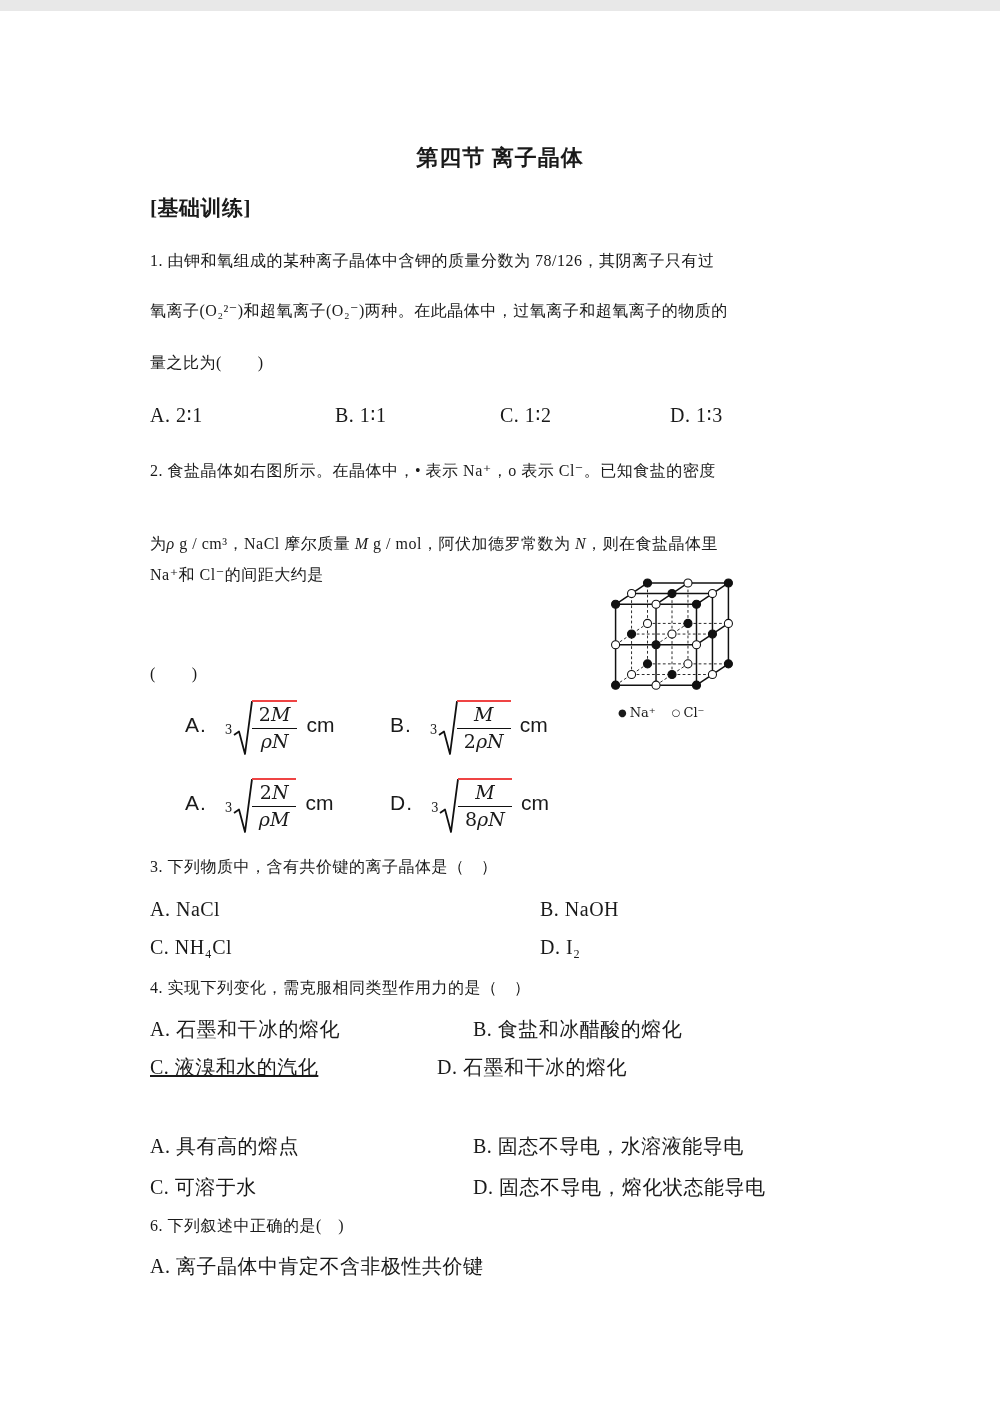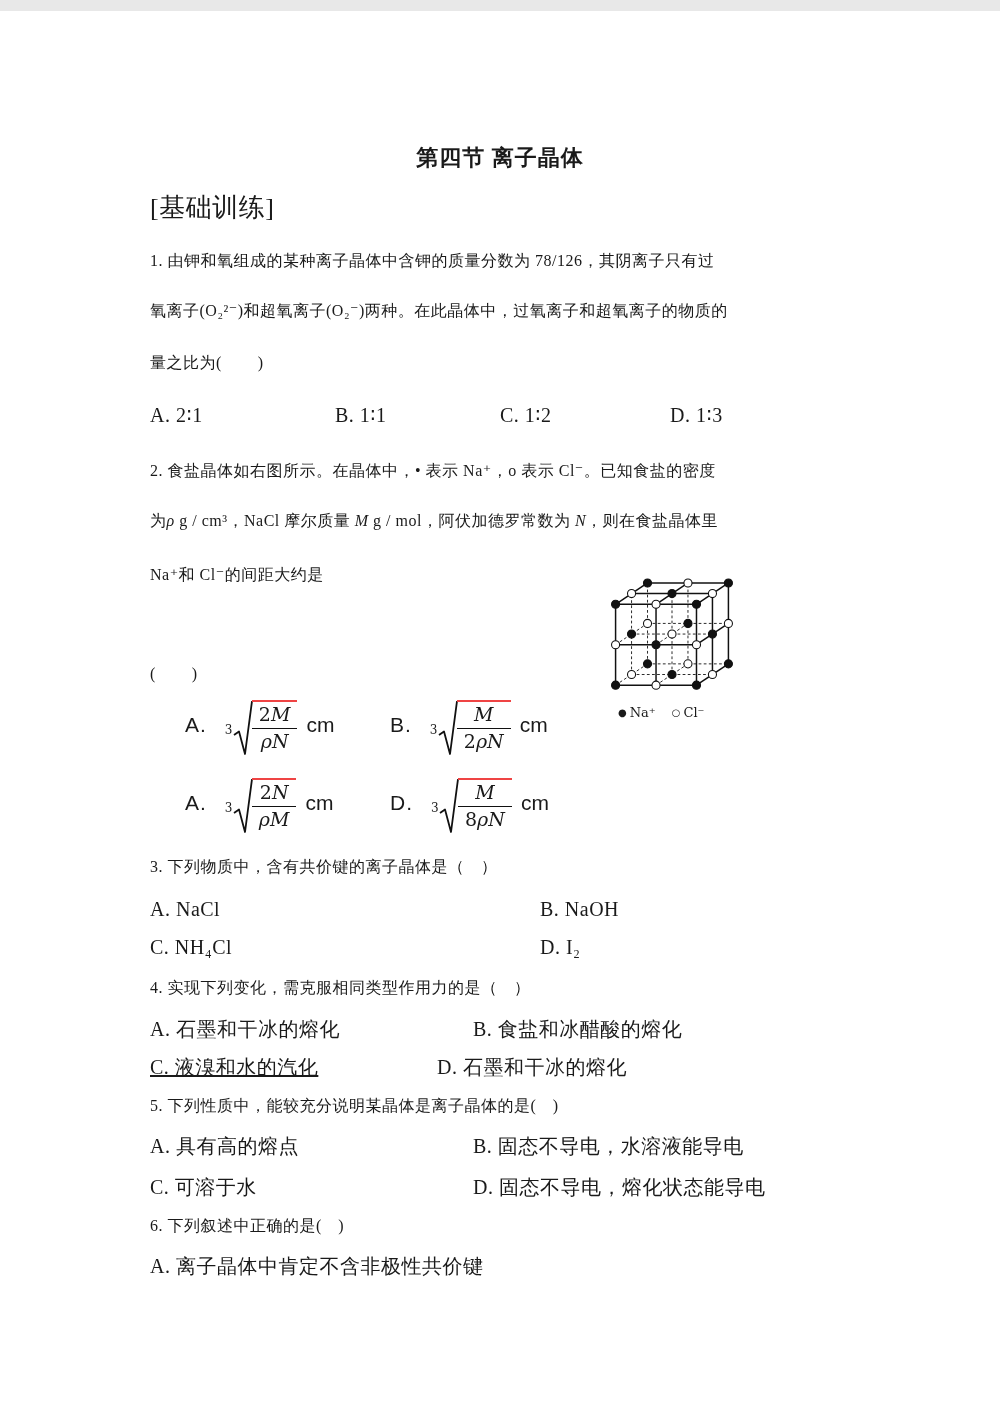--- a/index.html
+++ b/index.html
@@ -9,21 +9,21 @@
     font-family:"Liberation Serif","DejaVu Serif",serif;
   }
   .line {
     position:absolute; left:150px; font-size:16px; line-height:26px;
     white-space:pre-wrap; letter-spacing:0.5px;
   }
   .title {
     position:absolute; left:0; right:0; top:132px; text-align:center;
     font-size:22px; font-weight:bold; letter-spacing:1px;
   }
-  .bold { font-weight:normal; font-size:26px; }
+  .bold { font-weight:bold; font-size:21px; }
   .optrow { position:absolute; left:0; top:0; width:1000px; height:30px; }
   .optrow span { position:absolute; font-size:20px; white-space:pre-wrap; letter-spacing:0.5px; }
   .it { font-style:italic; }
 
   
   .formula {
     position:absolute; display:flex; align-items:flex-start;
     font-family:"Liberation Sans","DejaVu Sans",sans-serif; font-size:21px;
   }
   .f-label { margin-top:14px; margin-right:16px; letter-spacing:1px; }
@@ -59,21 +59,21 @@
   <div class="line" style="top:287px;">氧离子(O₂²⁻)和超氧离子(O₂⁻)两种。在此晶体中，过氧离子和超氧离子的物质的</div>
   <div class="line" style="top:339px;">量之比为(        )</div>
   <div class="optrow" style="top:392px;">
     <span style="left:150px;">A. 2∶1</span>
     <span style="left:335px;">B. 1∶1</span>
     <span style="left:500px;">C. 1∶2</span>
     <span style="left:670px;">D. 1∶3</span>
   </div>
 
   <div class="line" style="top:447px;">2. 食盐晶体如右图所示。在晶体中，• 表示 Na⁺，o 表示 Cl⁻。已知食盐的密度</div>
-  <div class="line" style="top:497px;text-align:center;"><span>为</span><span class="it">ρ</span><span> g / cm³，NaCl 摩尔质量 </span><span class="it">M</span><span> g / mol，阿伏加德罗常数为 </span><span class="it">N</span><span>，则在食盐晶体里</span></div>
+  <div class="line" style="top:520px;text-align:center;"><span>为</span><span class="it">ρ</span><span> g / cm³，NaCl 摩尔质量 </span><span class="it">M</span><span> g / mol，阿伏加德罗常数为 </span><span class="it">N</span><span>，则在食盐晶体里</span></div>
   <div class="line" style="top:551px;">Na⁺和 Cl⁻的间距大约是</div>
   <div class="line" style="top:650px;">(        )</div>
 
   <div class="formula" style="left:185px;top:688px;">
       <span class="f-label">A.</span>
       <span class="root">
         <span class="ridx">3</span>
         <svg class="rsign" width="20" height="58" viewBox="0 0 20 58">
           <path d="M1 36 L6 32.5 L12 55 L19 2.2" fill="none" stroke="#111" stroke-width="1.8" stroke-linejoin="round"></path>
         </svg>
@@ -200,21 +200,20 @@
   <div class="line" style="top:964px;">4. 实现下列变化，需克服相同类型作用力的是（　）</div>
   <div class="optrow" style="top:1005px;">
     <span style="left:150px;">A. 石墨和干冰的熔化</span>
     <span style="left:473px;">B. 食盐和冰醋酸的熔化</span>
   </div>
   <div class="optrow" style="top:1043px;">
     <span style="left:150px;text-decoration:underline;">C. 液溴和水的汽化</span>
     <span style="left:437px;">D. 石墨和干冰的熔化</span>
   </div>
 
-  <div class="line" style="top:1082px;">5. 下列性质中，能较充分说明某晶体是离子晶体的是(　)</div>
   <div class="optrow" style="top:1122px;">
     <span style="left:150px;">A. 具有高的熔点</span>
     <span style="left:473px;">B. 固态不导电，水溶液能导电</span>
   </div>
   <div class="optrow" style="top:1163px;">
     <span style="left:150px;">C. 可溶于水</span>
     <span style="left:473px;">D. 固态不导电，熔化状态能导电</span>
   </div>
 
   <div class="line" style="top:1202px;">6. 下列叙述中正确的是(　)</div>

